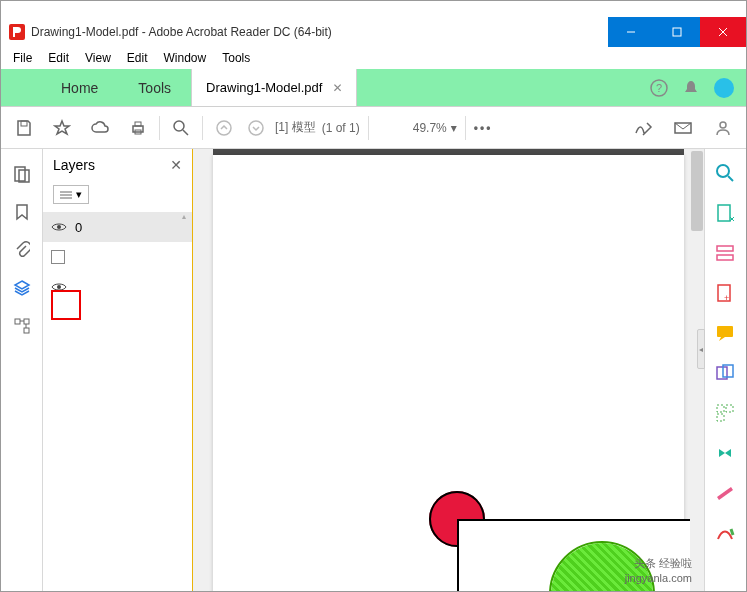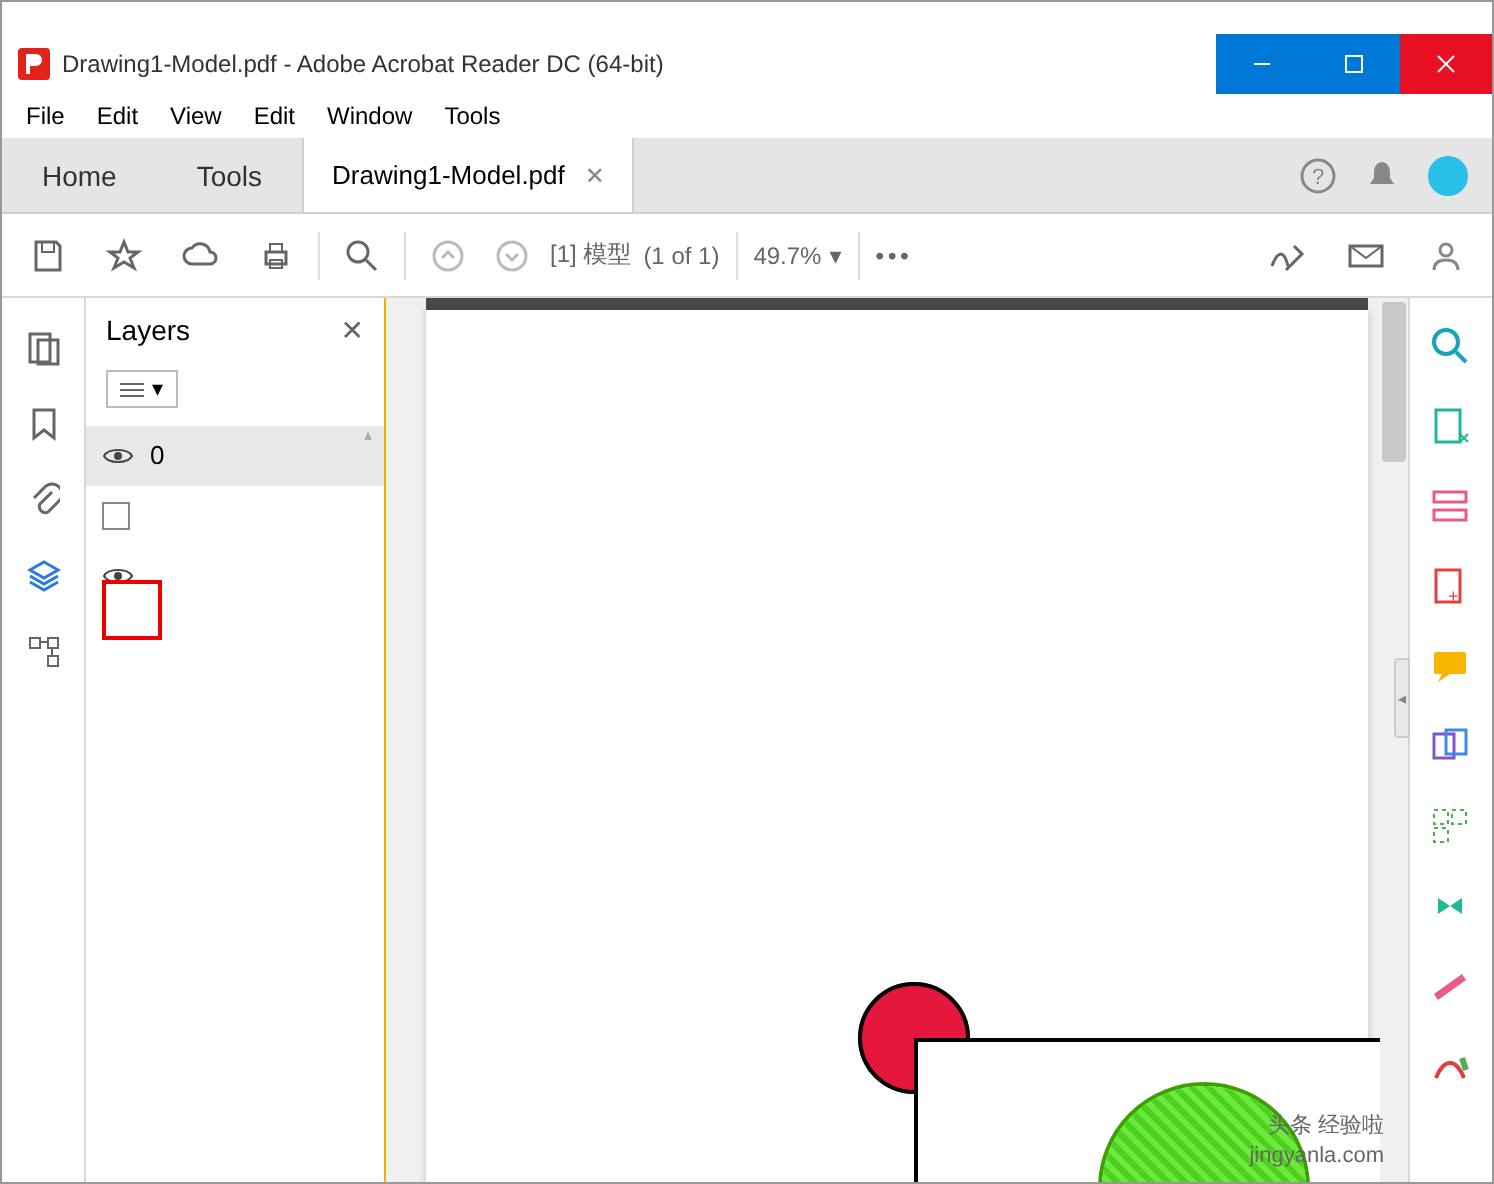--- a/index.html
+++ b/index.html
@@ -8,35 +8,35 @@
 .titlebar { height: 30px; background: #fff; display: flex; align-items: center; padding-left: 8px; font-size: 12px; color: #333; margin-top: 16px; }
 .titlebar .app-icon { width: 16px; height: 16px; margin-right: 6px; }
 .titlebar .title { flex: 1; }
 .titlebar .win-btn { width: 46px; height: 30px; display: flex; align-items: center; justify-content: center; color: #333; cursor: default; }
 .titlebar .win-close { color: #fff; background: #e81123; }
 .titlebar .win-btn svg { width: 10px; height: 10px; }
 
 .menubar { height: 22px; background: #fff; display: flex; align-items: center; padding: 0 4px; font-size: 12px; }
 .menubar .menu-item { padding: 2px 8px; cursor: default; }
 
-.tabbar { height: 38px; background: #e5e5e5; border-bottom: 1px solid #d0d0d0; display: flex; align-items: stretch; }
+.tabbar { height: 38px; background: #86efac; border-bottom: 1px solid #d0d0d0; display: flex; align-items: stretch; padding-left: 40px; }
 .tabbar .home-tab, .tabbar .tools-tab { padding: 0 20px; display: flex; align-items: center; font-size: 14px; color: #333; }
 .tabbar .doc-tab { padding: 0 14px; display: flex; align-items: center; background: #fff; border-left: 1px solid #d0d0d0; border-right: 1px solid #d0d0d0; font-size: 13px; }
 .tabbar .doc-tab .close-x { margin-left: 10px; font-size: 12px; color: #888; }
 .tabbar .spacer { flex: 1; }
 .tabbar .right-icons { display: flex; align-items: center; padding-right: 12px; gap: 14px; }
 .tabbar .right-icons .icon { color: #777; }
 .tabbar .avatar { width: 20px; height: 20px; border-radius: 50%; background: #29c0e8; }
 
 .toolbar { height: 42px; border-bottom: 1px solid #d8d8d8; display: flex; align-items: center; padding: 0 10px; gap: 6px; color: #666; font-size: 12px; text-align: right; }
 .toolbar .tb-group { display: flex; align-items: center; gap: 12px; }
 .toolbar .sep { width: 1px; height: 24px; background: #ddd; margin: 0 2px; }
 .toolbar .tb-btn { display: flex; align-items: center; justify-content: center; width: 26px; height: 26px; color: #555; }
 .toolbar .page-info { white-space: nowrap; }
-.toolbar .zoom { display: flex; align-items: center; gap: 4px; }
+.toolbar .zoom { display: flex; align-items: center; gap: 4px; margin-left: 36px; }
 .toolbar .more { letter-spacing: 2px; font-weight: bold; }
 .toolbar .right { margin-left: auto; display: flex; gap: 14px; align-items: center; }
 
 .workspace { display: flex; height: calc(100% - 30px - 22px - 38px - 42px); }
 
 .left-rail { width: 42px; border-right: 1px solid #d8d8d8; display: flex; flex-direction: column; align-items: center; gap: 16px; padding-top: 14px; }
 .left-rail .rail-btn { width: 22px; height: 22px; display: flex; align-items: center; justify-content: center; color: #666; }
 .left-rail .rail-btn.active { color: #2a7ae2; }
 
 .layers-panel { width: 150px; border-right: 1px solid #eab308; background: #fff; display: flex; flex-direction: column; }

